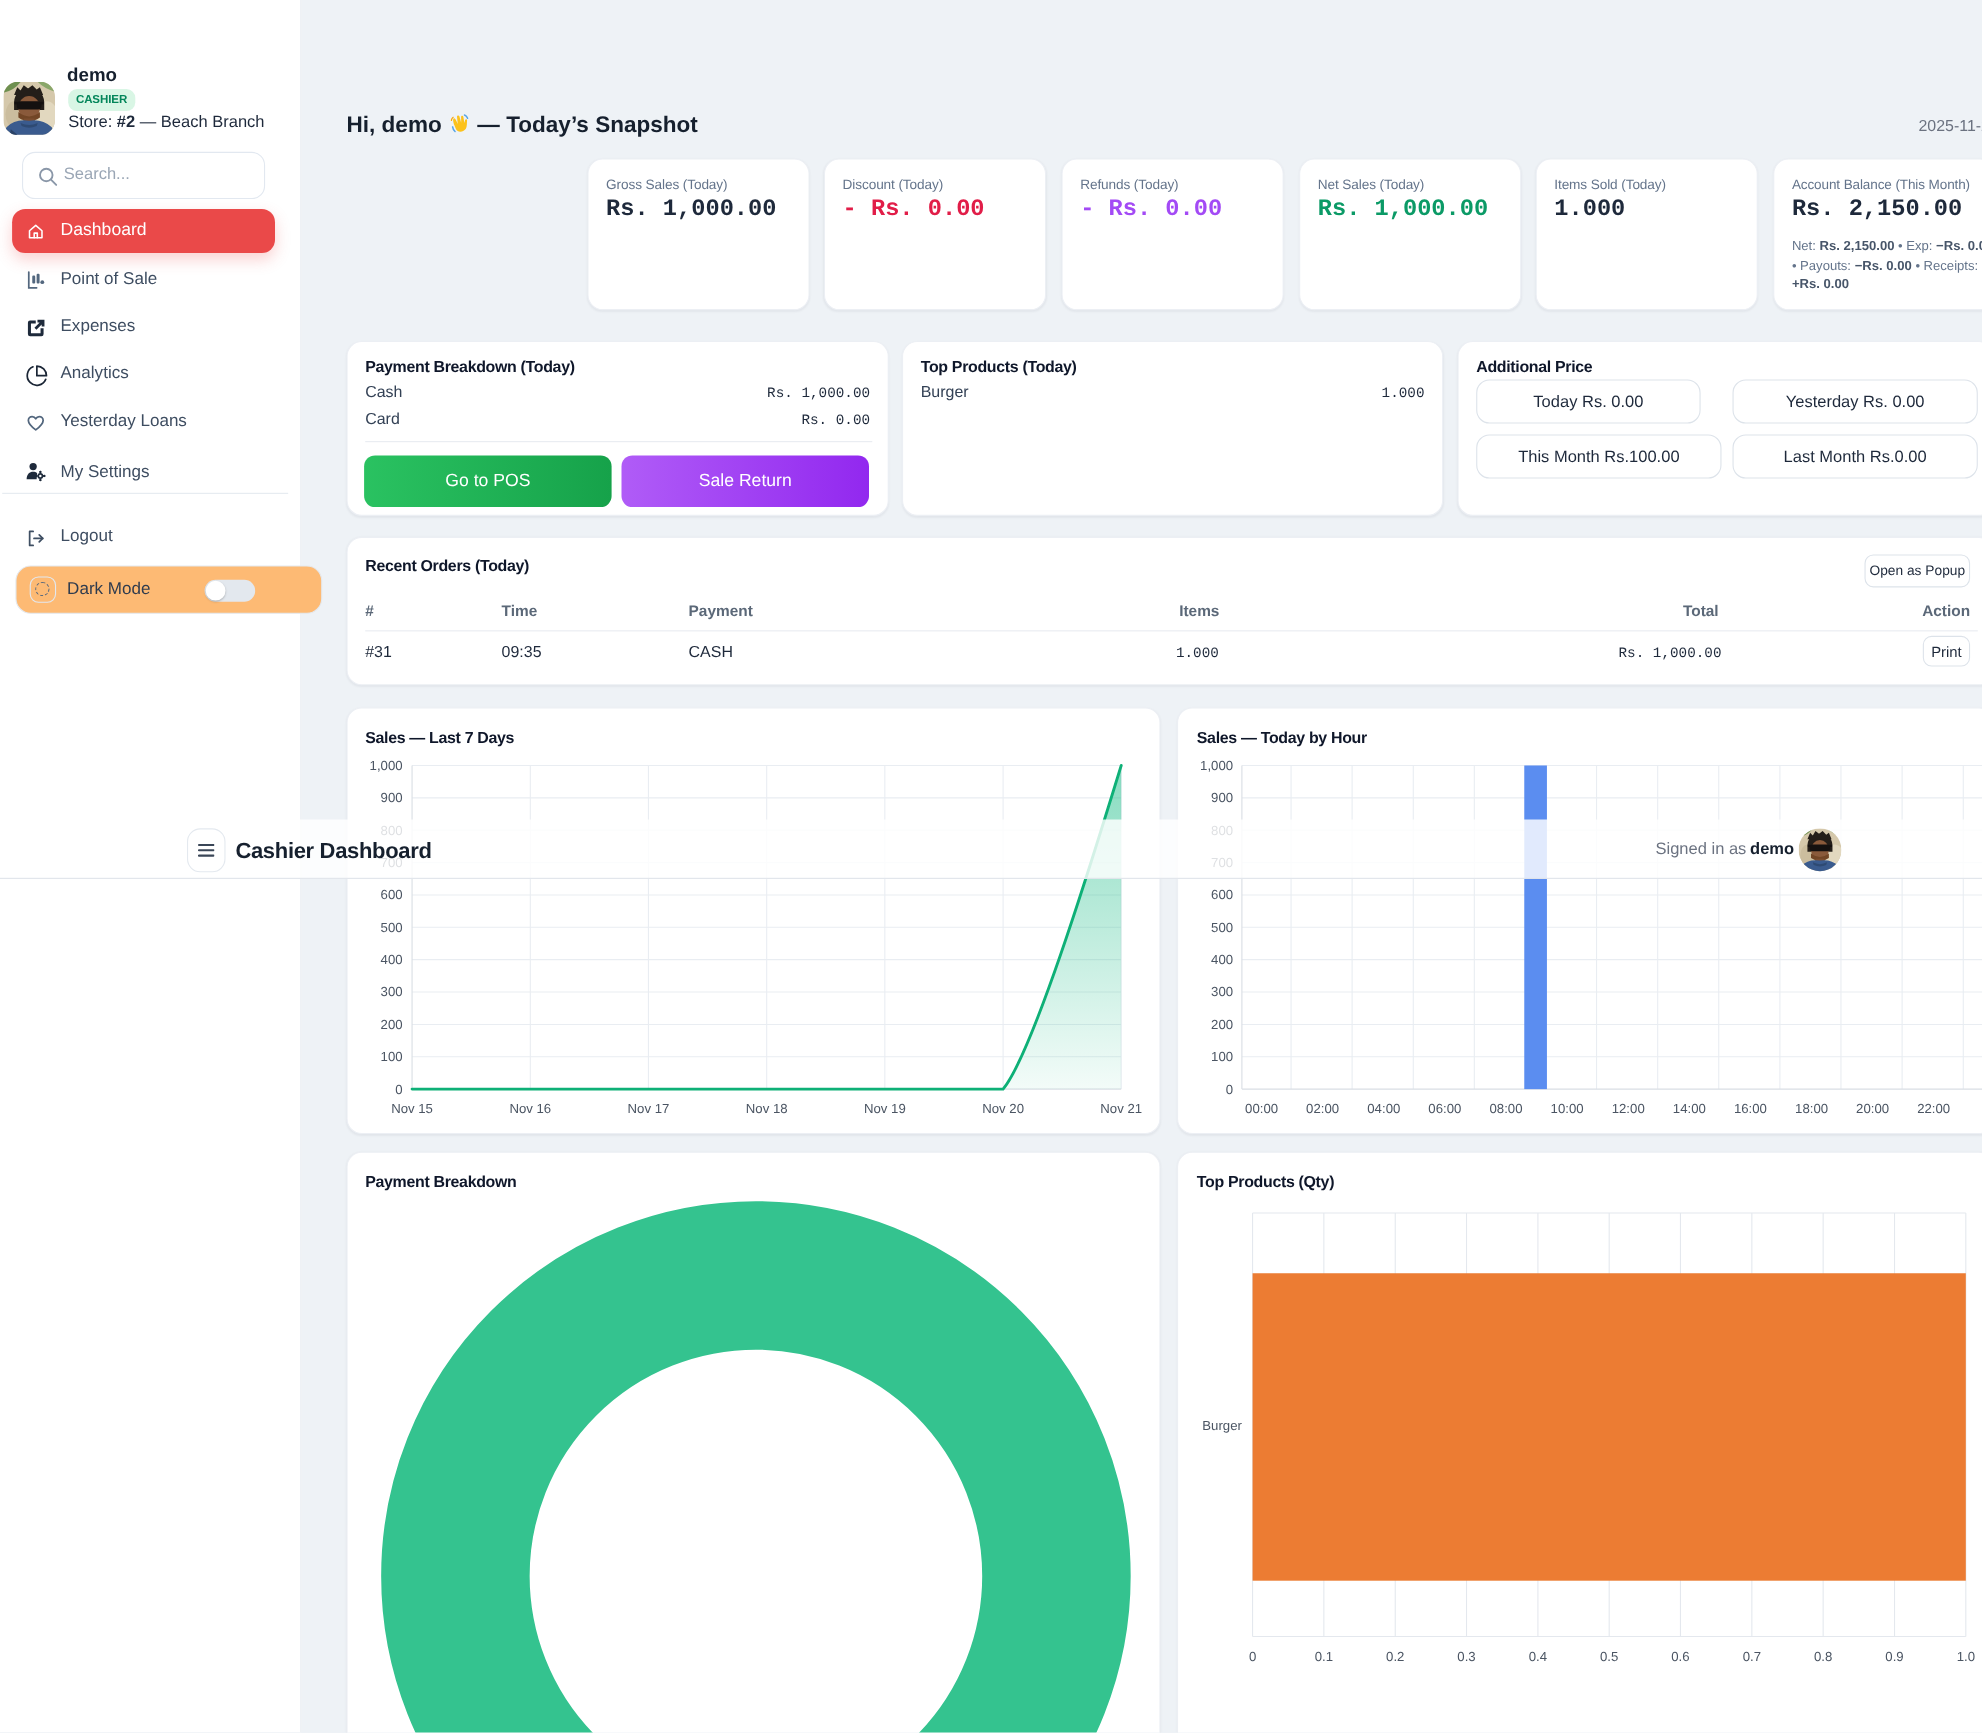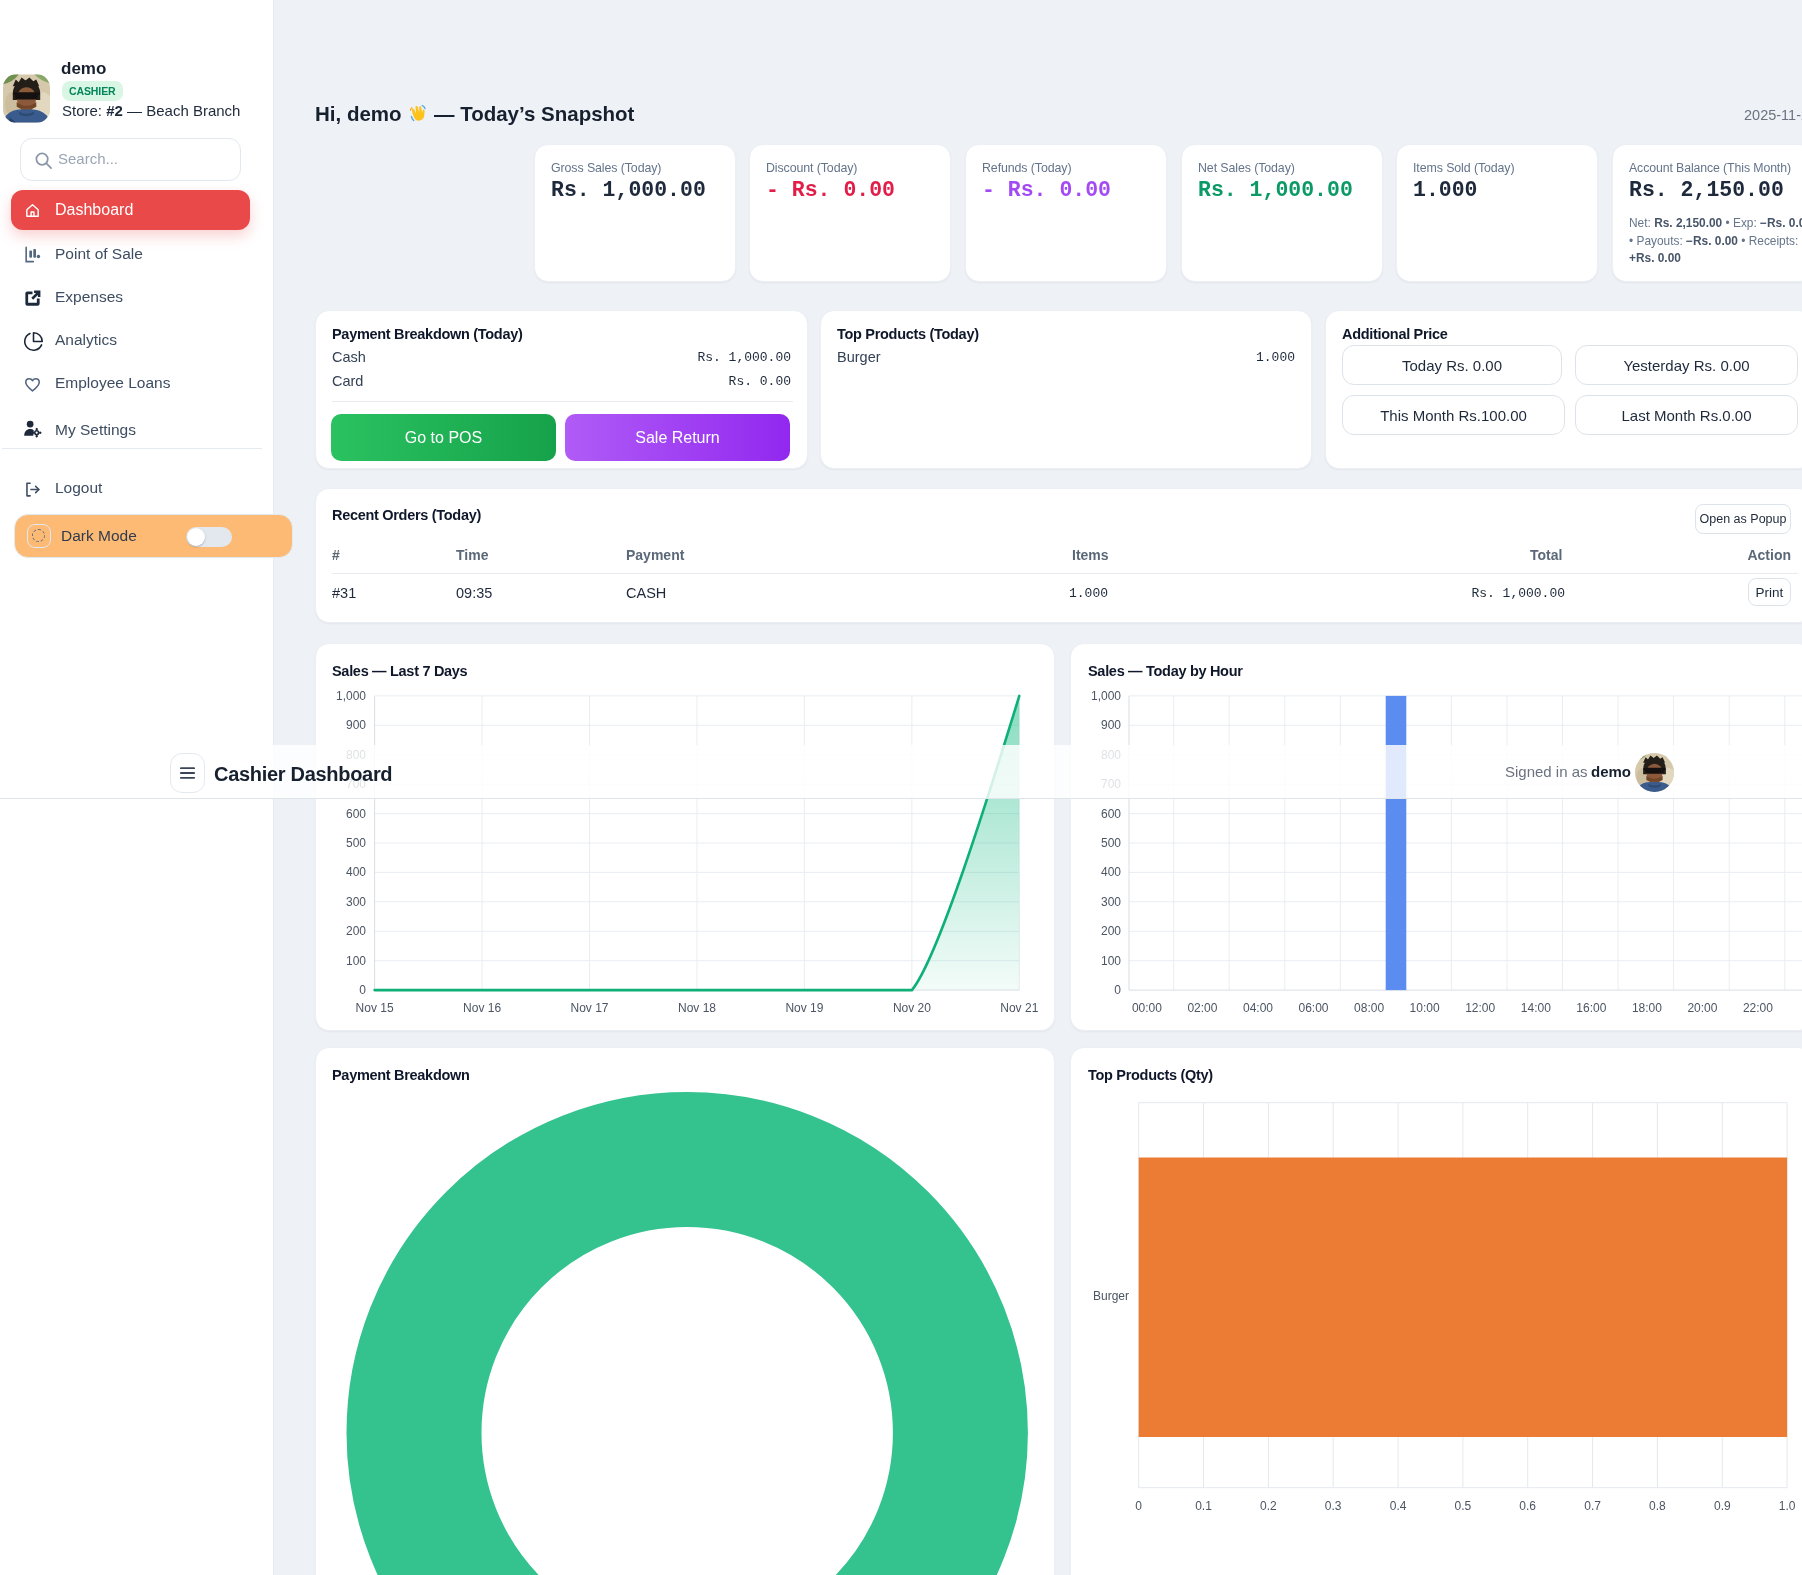--- a/index.html
+++ b/index.html
@@ -82,21 +82,21 @@
 
   <svg class="icon" style="top:331px;width:21px;height:21px;" viewBox="0 0 24 24" fill="none" stroke="#1b2636" stroke-width="1.8" stroke-linecap="round" stroke-linejoin="round">
         <path d="M21.21 15.89A10 10 0 1 1 8 2.83"></path>
         <path d="M22 12A10 10 0 0 0 12 2v10z"></path>
       </svg>
   <div class="navtxt" style="top:331px;">Analytics</div>
 
   <svg class="icon" style="top:375px;" viewBox="0 0 24 24" fill="none" stroke="#53677e" stroke-width="2">
         <path d="M12 20 C6 15.5 3.5 12.5 3.5 9.2 C3.5 6.6 5.5 4.8 7.9 4.8 C9.6 4.8 11.2 5.8 12 7.2 C12.8 5.8 14.4 4.8 16.1 4.8 C18.5 4.8 20.5 6.6 20.5 9.2 C20.5 12.5 18 15.5 12 20 Z" stroke-linejoin="round"></path>
       </svg>
-  <div class="navtxt" style="top:374px;">Employee Loans</div>
+  <div class="navtxt" style="top:374px;">Yesterday Loans</div>
 
   <svg class="icon" style="top:419px;" viewBox="0 0 24 24" fill="#1e2a3b">
         <circle cx="9" cy="6.5" r="4.2"></circle>
         <path d="M1.5 21 C1.5 15.5 5 12.6 9 12.6 C10.8 12.6 12.4 13.2 13.6 14.2 L13 21 Z"></path>
         <g transform="translate(17.3,17.3)">
           <g fill="#1e2a3b">
             <rect x="-1.1" y="-5.3" width="2.2" height="2.2"></rect>
             <rect x="-1.1" y="3.1" width="2.2" height="2.2"></rect>
             <rect x="-5.3" y="-1.1" width="2.2" height="2.2"></rect>
             <rect x="3.1" y="-1.1" width="2.2" height="2.2"></rect>
@@ -177,21 +177,21 @@
   <div style="position:absolute;left:15px;top:103px;width:225px;height:47px;border-radius:10px;background:linear-gradient(90deg,#2ac261,#16a24a);color:#fff;font-size:16px;text-align:center;line-height:47px;">Go to POS</div>
   <div style="position:absolute;left:249px;top:103px;width:225px;height:47px;border-radius:10px;background:linear-gradient(90deg,#b05cf7,#9228ef);color:#fff;font-size:16px;text-align:center;line-height:47px;">Sale Return</div>
 </div>
 <div class="card" style="left:820px;top:310px;width:492px;height:159px;">
   <div class="ctitle" style="margin:15px 16px 0;">Top Products (Today)</div>
   <div style="position:absolute;left:16px;top:38px;font-size:14.5px;color:#334155;">Burger</div>
   <div class="mono" style="position:absolute;right:16px;top:39px;font-size:13px;font-weight:normal;color:#1e293b;">1.000</div>
 </div>
 <div class="card" style="left:1325px;top:310px;width:488px;height:159px;">
   <div class="ctitle" style="margin:15px 16px 0;">Additional Price</div>
-  <div class="wbtn" style="left:16px;top:34px;width:220px;height:40px;border-radius:12px;font-size:15px;line-height:40px;">Today Rs. 0.00</div>
+  <div class="wbtn" style="left:16px;top:34px;width:204px;height:40px;border-radius:12px;font-size:15px;line-height:40px;">Today Rs. 0.00</div>
   <div class="wbtn" style="left:249px;top:34px;width:223px;height:40px;border-radius:12px;font-size:15px;line-height:40px;">Yesterday Rs. 0.00</div>
   <div class="wbtn" style="left:16px;top:84px;width:223px;height:40px;border-radius:12px;font-size:15px;line-height:40px;">This Month Rs.100.00</div>
   <div class="wbtn" style="left:249px;top:84px;width:223px;height:40px;border-radius:12px;font-size:15px;line-height:40px;">Last Month Rs.0.00</div>
 </div>
 
 <div class="card" style="left:315px;top:488px;width:1498px;height:135px;">
   <div class="ctitle" style="margin:18px 16px 0;">Recent Orders (Today)</div>
   <div class="wbtn" style="right:21px;top:15px;width:96px;height:30px;border-radius:8px;font-size:12.5px;line-height:29px;white-space:nowrap;">Open as Popup</div>
   <div style="position:absolute;left:16px;top:58px;font-size:14px;font-weight:bold;color:#5b6878;">#</div>
   <div style="position:absolute;left:140px;top:58px;font-size:14px;font-weight:bold;color:#5b6878;">Time</div>

